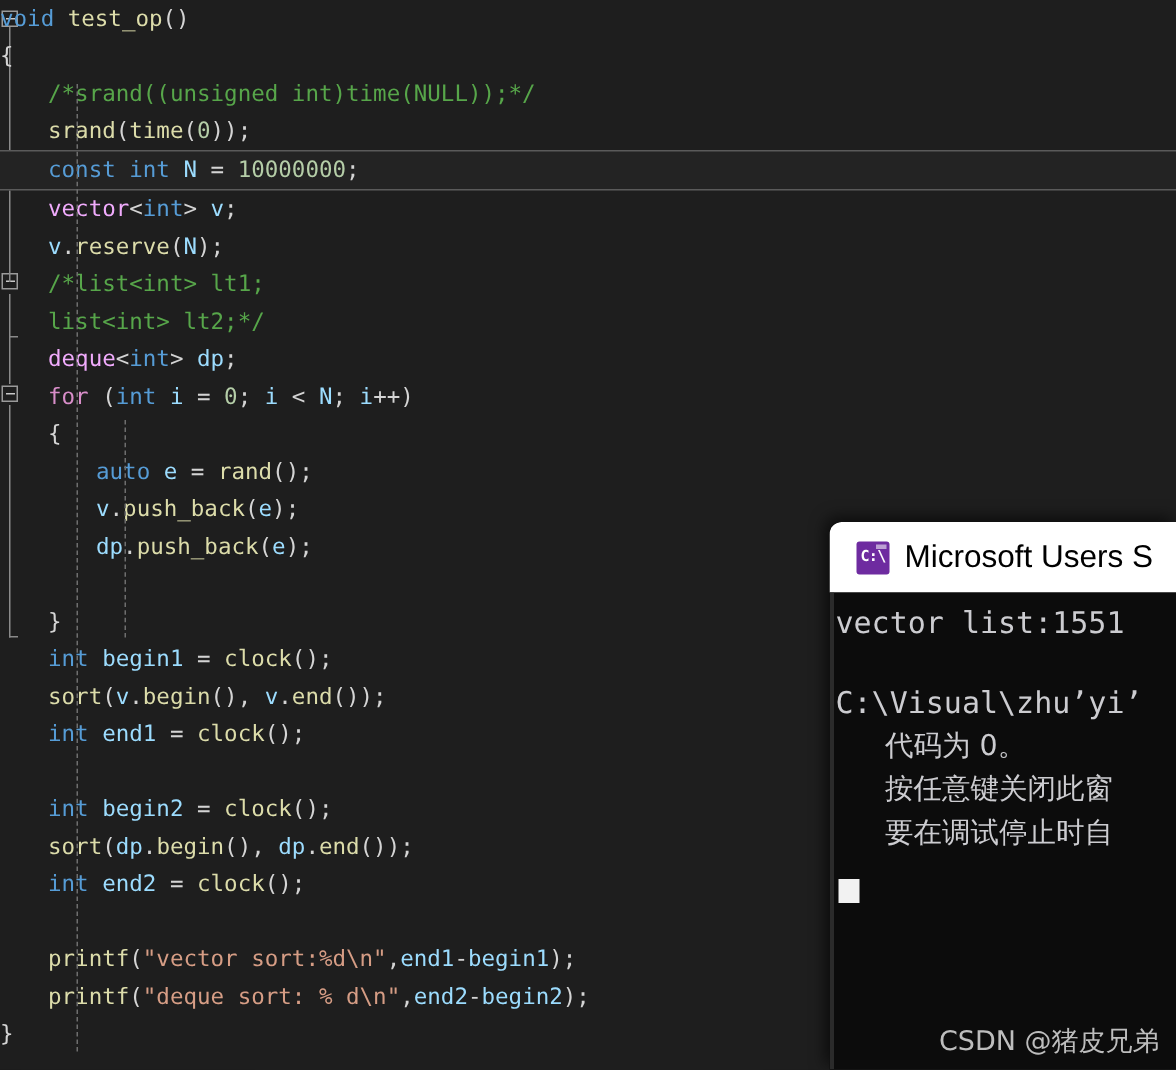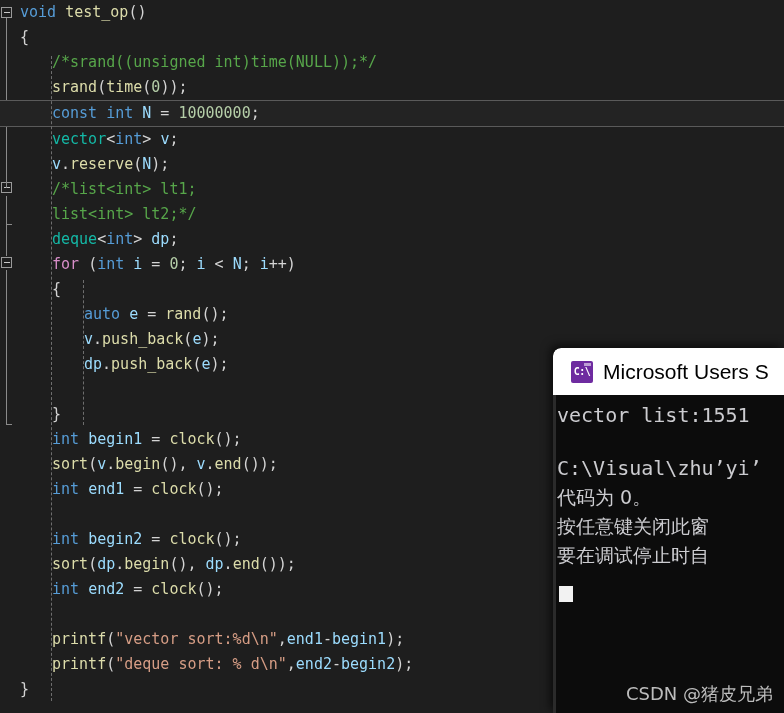--- a/index.html
+++ b/index.html
@@ -79,35 +79,34 @@
     width: 784px;
     font-family: "DejaVu Sans Mono", monospace;
     font-size: 15px;
     line-height: 25px;
     white-space: pre;
     color: #d4d4d4;
   }
   .ln {
     position: relative;
     height: 25px;
-    padding-left: 20px;
     box-sizing: border-box;
   }
   .ln.current {
     background: #232323;
     border-top: 1px solid #5a5a5a;
     border-bottom: 1px solid #5a5a5a;
     height: 27px;
     padding-top: 0px;
   }
 
   
   .k      { color: #569cd6; }  
   .kctl   { color: #d88ec9; }  
-  .type   { color: #14b8a6; }  
+  .type   { color: #f0abfc; }  
   .fn     { color: #dcdcaa; }  
   .var    { color: #9cdcfe; }  
   .num    { color: #b5cea8; }  
   .str    { color: #d69d85; }  
   .cmt    { color: #57a64a; }  
   .pun    { color: #d4d4d4; }  
   .brc    { color: #d4d4d4; }  
 
   
   #console-window {
@@ -180,20 +179,21 @@
     font-family: "DejaVu Sans Mono", monospace;
     font-size: 20px;
     line-height: 29px;
     color: #ccccd0;
     white-space: pre;
     padding-left: 2px;
   }
   .cline.cjk {
     font-family: "DejaVu Sans", sans-serif;
     font-size: 19px;
+    margin-left: 33px;
   }
   .cspacer { height: 24px; }
   #console-cursor {
     width: 14px;
     height: 16px;
     background: #f2f2f2;
     margin-left: 4px;
     margin-top: 16px;
   }
 

